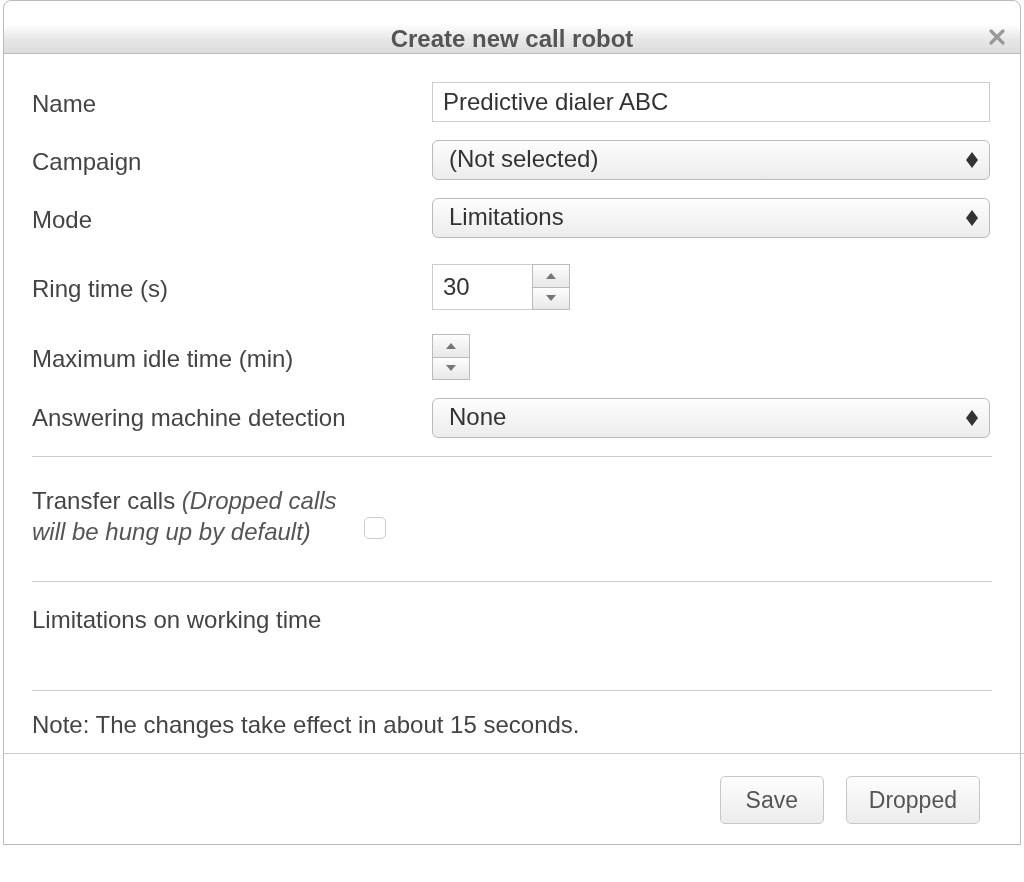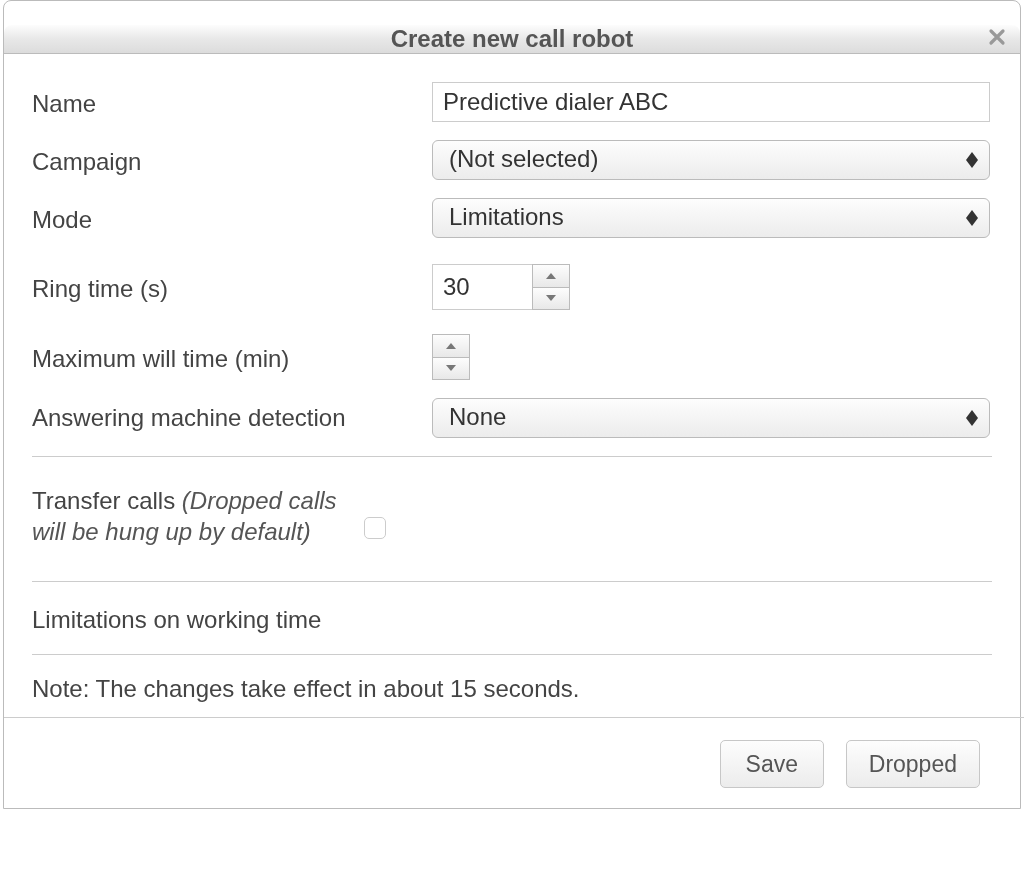--- a/index.html
+++ b/index.html
@@ -165,21 +165,21 @@
       height: 90px;
     }
     hr.sep {
       border: none;
       border-top: 1px solid #ccc;
       margin: 10px 0 24px 0;
     }
     .section-heading {
       font-size: 24px;
       color: #444;
-      margin-bottom: 20px;
+      margin-bottom: 56px;
     }
     .note {
       font-size: 24px;
       color: #444;
       margin: 4px 0 14px 0;
     }
     .footer-sep {
       border: none;
       border-top: 1px solid #ccc;
       width: 1024px;
@@ -285,21 +285,21 @@
                     <polygon points="0,0 10,0 5,6" fill="#777"></polygon>
                   </svg>
                 </span>
             </div>
           </div>
         </div>
       </div>
     </div>
 
     <div class="form-row" style="margin-top:24px;">
-      <div class="form-label">Maximum will time (min)</div>
+      <div class="form-label">Maximum idle time (min)</div>
       <div class="form-control-cell">
         <div class="spinner-wrapper">
           <div class="spinner-buttons">
             <div class="spinner-btn">
               <span>
                   <svg width="10" height="6">
                     <polygon points="5,0 10,6 0,6" fill="#777"></polygon>
                   </svg>
                 </span>
             </div>

